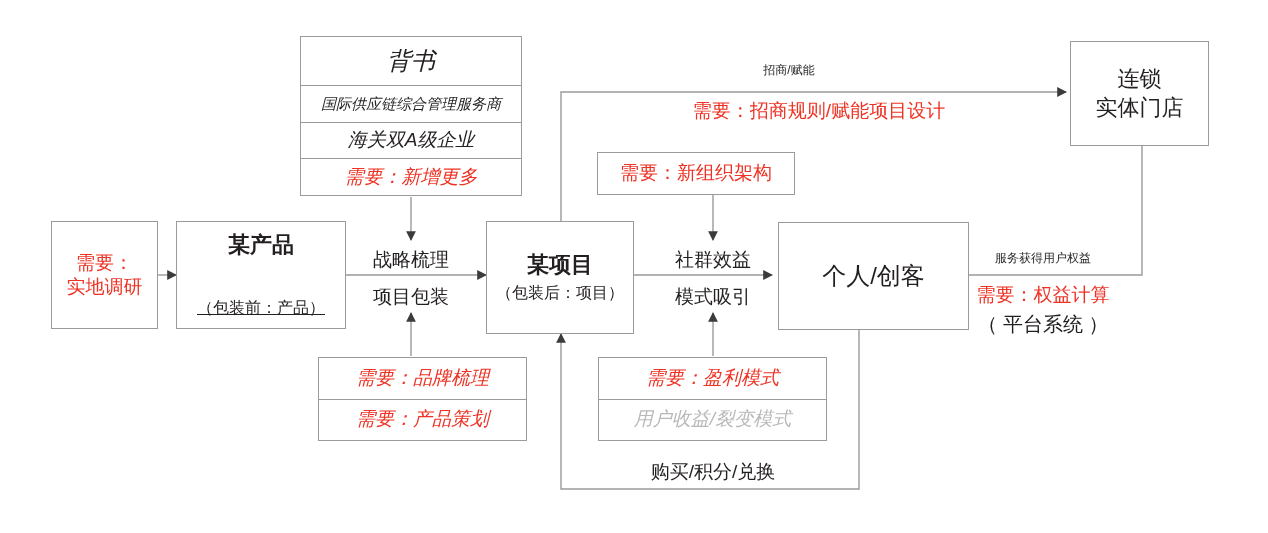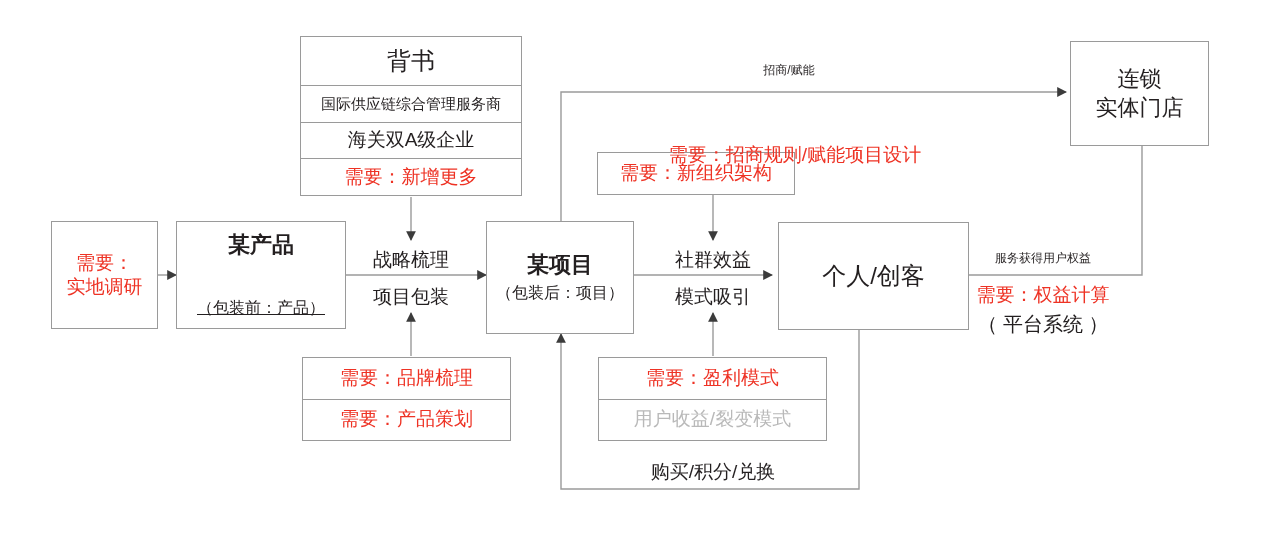--- a/index.html
+++ b/index.html
@@ -49,20 +49,21 @@
   }
   .stack .row {
     box-sizing: border-box;
     flex: 1 1 auto;
     display: flex;
     align-items: center;
     justify-content: center;
     text-align: right;
     border-bottom: 1px solid #9a9a9a;
     line-height: 1.2;
+    font-style: italic;
   }
   .stack .row:last-child { border-bottom: none; }
 
   .lbl {
     position: absolute;
     text-align: center;
     line-height: 1.3;
     white-space: nowrap;
   }
 
@@ -141,21 +142,21 @@
 
   <div class="node" style="left:1070px; top:41px; width:139px; height:105px;">
     <span class="t22 dark">连锁</span>
     <span class="t22 dark">实体门店</span>
   </div>
 
   <div class="node t19 red" style="left:597px; top:152px; width:198px; height:43px;">
     <span>需要：新组织架构</span>
   </div>
 
-  <div class="stack" style="left:302px; top:357px; width:209px; height:84px;">
+  <div class="stack" style="left:318px; top:357px; width:209px; height:84px;">
     <div class="row t19 red">需要：品牌梳理</div>
     <div class="row t19 red">需要：产品策划</div>
   </div>
 
   <div class="stack" style="left:598px; top:357px; width:229px; height:84px;">
     <div class="row t19 red">需要：盈利模式</div>
     <div class="row t19 gray">用户收益/裂变模式</div>
   </div>
 
   <div class="lbl t19 dark" style="left:348px; top:248px; width:126px;">
@@ -165,21 +166,21 @@
 
   <div class="lbl t19 dark" style="left:650px; top:248px; width:126px;">
     <div>社群效益</div>
     <div style="margin-top:12px;">模式吸引</div>
   </div>
 
   <div class="lbl t18 dark" style="left:706px; top:63px; width:166px;">
     <span>招商/赋能</span>
   </div>
 
-  <div class="lbl t19 red" style="left:612px; top:99px; width:366px;margin-top:44px;">
+  <div class="lbl t19 red" style="left:636px; top:99px; width:366px;">
     <span>需要：招商规则/赋能项目设计</span>
   </div>
 
   <div class="lbl t18 dark" style="left:950px; top:251px; width:186px;">
     <span>服务获得用户权益</span>
   </div>
 
   <div class="lbl t19 red" style="left:950px; top:283px; width:186px;">
     <div>需要：权益计算</div>
     <div class="t17 dark" style="margin-top:3px;">（ 平台系统 ）</div>

